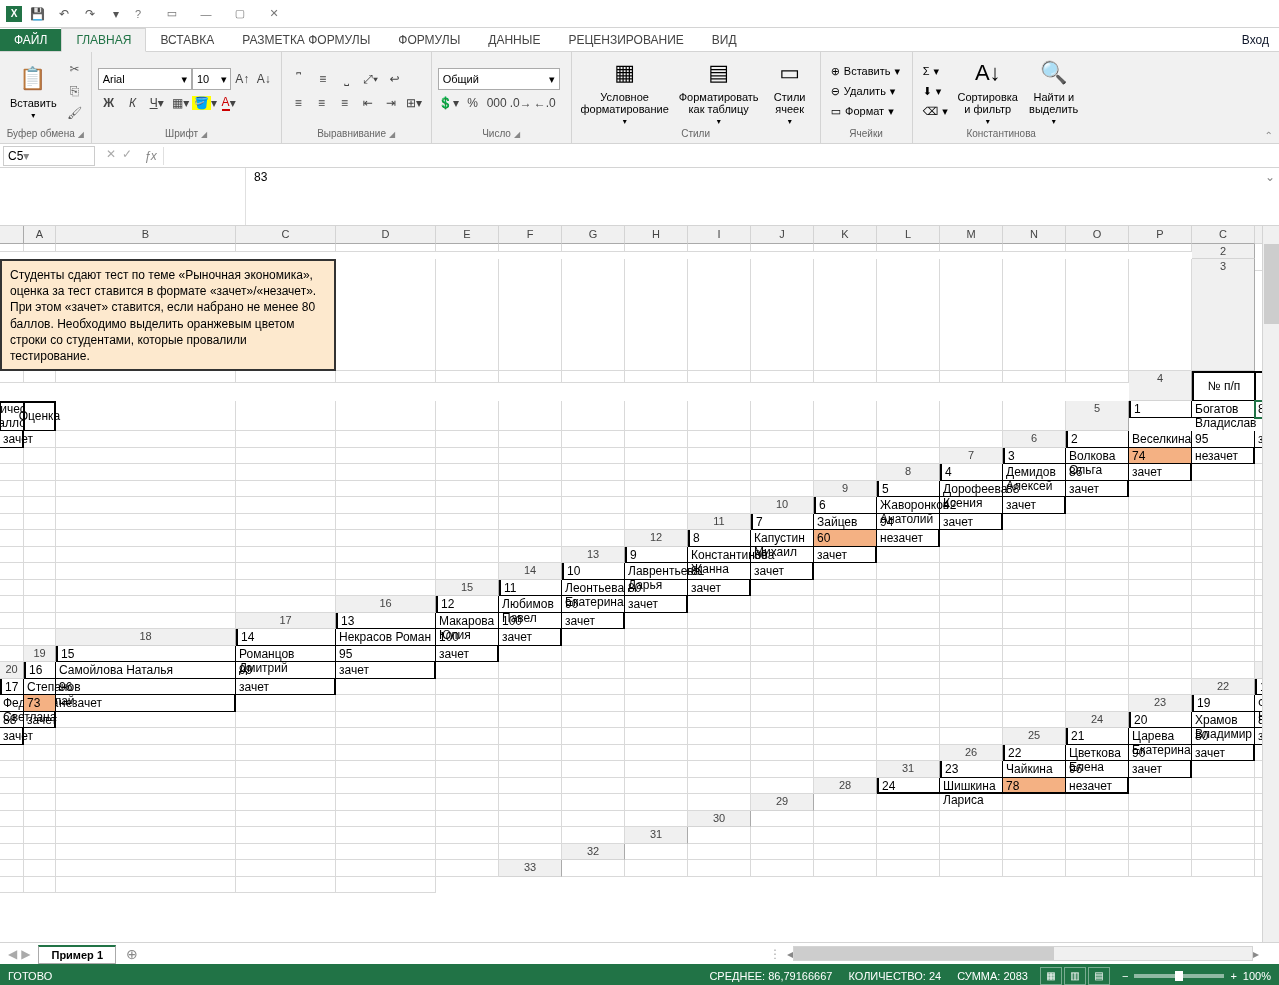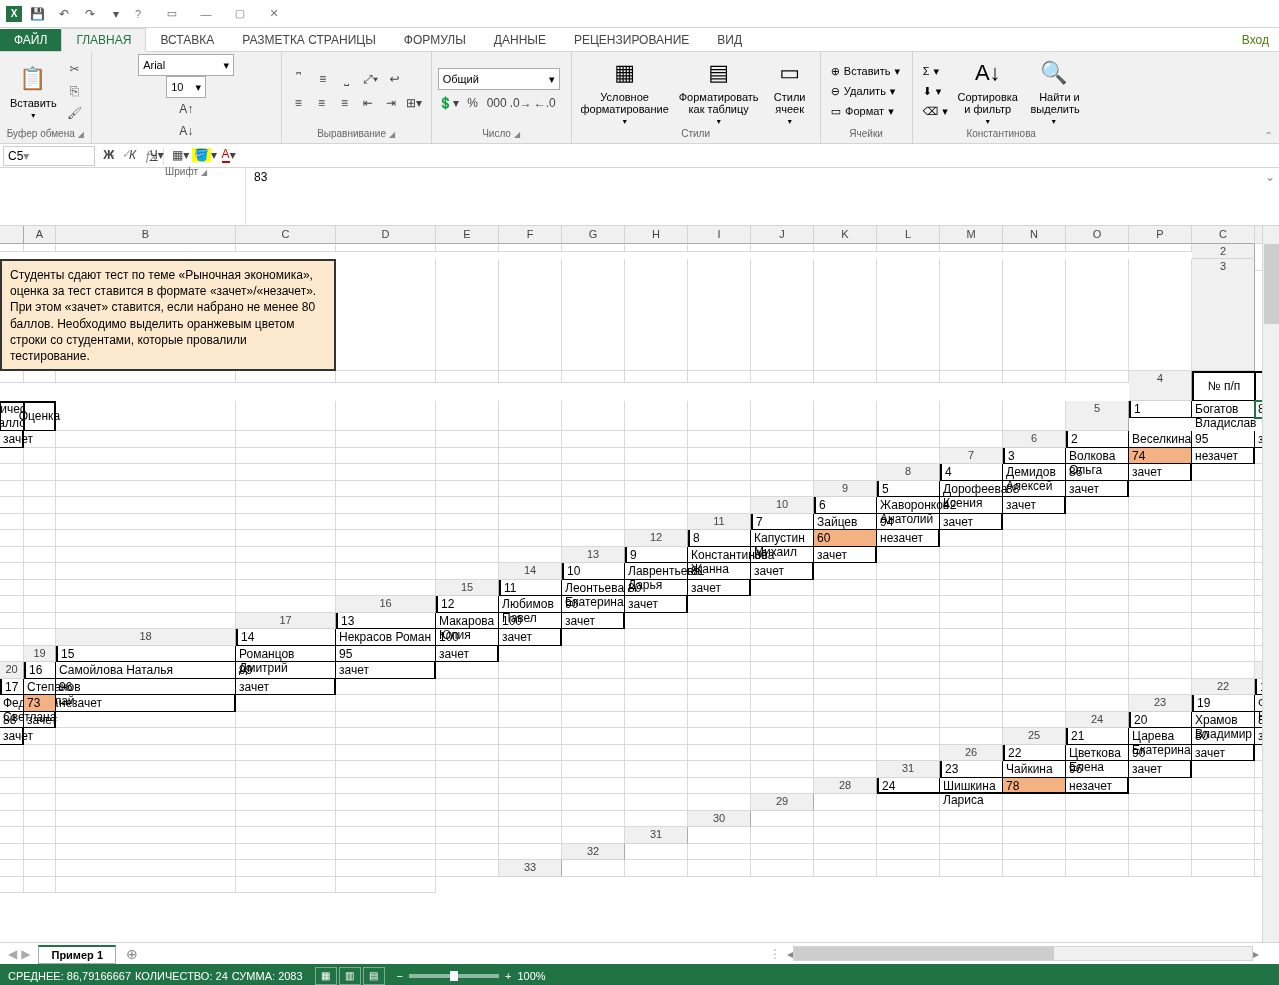--- a/index.html
+++ b/index.html
@@ -13,34 +13,34 @@
 .titlebar-center { flex: 1; text-align: center; color: #777; font-size: 12px; }
 .titlebar-right { display: flex; align-items: center; gap: 10px; padding-right: 8px; color: #777; }
 .win-btn { width: 24px; height: 18px; display: flex; align-items: center; justify-content: center; cursor: pointer; font-size: 11px; }
 
 
 .ribbon-tabs { height: 24px; background: #fff; display: flex; align-items: flex-end; border-bottom: 1px solid #d4d4d4; }
 .file-tab { background: #217346; color: #fff; padding: 4px 14px; font-size: 12px; cursor: pointer; }
 .ribbon-tab { padding: 4px 14px; font-size: 12px; color: #444; cursor: pointer; }
 .ribbon-tab.active { color: #217346; border: 1px solid #d4d4d4; border-bottom: 1px solid #f1f1f1; background: #f1f1f1; margin-bottom: -1px; }
 .ribbon-spacer { flex: 1; }
-.login-link { padding: 4px 10px; color: #4d7c0f; font-size: 12px; cursor: pointer; }
+.login-link { padding: 4px 10px; color: #0f172a; font-size: 12px; cursor: pointer; }
 
 
 .ribbon { height: 92px; background: #f1f1f1; border-bottom: 1px solid #d4d4d4; display: flex; }
 .ribbon-group { border-right: 1px solid #d4d4d4; padding: 2px 6px; display: flex; flex-direction: column; justify-content: space-between; }
 .group-body { flex: 1; display: flex; align-items: center; gap: 4px; }
 .group-label { text-align: center; font-size: 10px; color: #666; padding-bottom: 2px; }
 .group-label-row { display: flex; justify-content: center; align-items: center; gap: 3px; }
 .dlg-launcher { font-size: 8px; color: #888; cursor: pointer; }
 .big-btn { display: flex; flex-direction: column; align-items: center; gap: 2px; cursor: pointer; padding: 2px 4px; font-size: 11px; }
 .big-icon { width: 32px; height: 32px; display: flex; align-items: center; justify-content: center; font-size: 22px; }
 .small-btns { display: flex; flex-direction: column; gap: 2px; }
 .sm-btn { width: 20px; height: 20px; display: flex; align-items: center; justify-content: center; cursor: pointer; font-size: 12px; color: #555; }
-.font-row { display: flex; gap: 0; align-items: center; margin-bottom: 0; flex-direction: column; }
+.font-row { display: flex; gap: 0; align-items: center; margin-bottom: 0; }
 .btn-row { display: flex; gap: 2px; }
 .fmt-btn { width: 22px; height: 22px; display: flex; align-items: center; justify-content: center; cursor: pointer; font-size: 12px; color: #444; border: 1px solid transparent; }
 .combo { border: 1px solid #ababab; background: #fff; font-size: 11px; padding: 1px 4px; height: 22px; display: flex; align-items: center; justify-content: space-between; gap: 6px; }
 .row-btn { display: flex; align-items: center; gap: 4px; font-size: 11px; padding: 1px 4px; cursor: pointer; height: 20px; }
 .collapse-ribbon { position: absolute; right: 6px; bottom: 2px; font-size: 10px; color: #888; cursor: pointer; }
 
 
 .namebox-row { height: 24px; display: flex; align-items: center; border-bottom: 1px solid #d4d4d4; background: #fff; }
 .namebox { width: 92px; border: 1px solid #ccc; margin: 1px 3px; padding: 2px 4px; font-size: 12px; display: flex; align-items: center; background: #fff; }
 .fb-icons { display: flex; gap: 6px; padding: 0 8px; color: #aaa; }
@@ -71,21 +71,21 @@
 .sheet-nav { display: flex; gap: 4px; padding: 0 8px; color: #aaa; }
 .sheet-tab { border: 1px solid #aaa; border-top: 2px solid #217346; background: #fff; padding: 2px 12px; font-size: 11px; font-weight: bold; cursor: pointer; margin-bottom: -1px; }
 .add-sheet { padding: 0 10px; color: #888; cursor: pointer; font-size: 14px; }
 .hscroll-area { flex: 1; display: flex; align-items: center; justify-content: flex-end; padding-right: 20px; }
 .hscroll { width: 460px; height: 15px; background: #f0f0f0; border: 1px solid #d4d4d4; position: relative; }
 .hscroll-thumb { position: absolute; left: 0; top: 0; height: 13px; width: 260px; background: #cdcdcd; }
 
 
 .statusbar { height: 23px; background: #217346; color: #fff; display: flex; align-items: center; font-size: 11px; padding: 0 8px; }
 .status-left { flex: 1; }
-.status-stats { display: flex; gap: 4px; }
+.status-stats { display: flex; gap: 16px; }
 .view-btns { display: flex; gap: 2px; margin: 0 12px; }
 .view-btn { width: 22px; height: 18px; border: 1px solid rgba(255,255,255,.4); display: flex; align-items: center; justify-content: center; cursor: pointer; font-size: 10px; }
 .zoom { display: flex; align-items: center; gap: 6px; }
 .zoom-slider { width: 90px; height: 4px; background: rgba(255,255,255,.5); position: relative; }
 .zoom-thumb { position: absolute; left: 45%; top: -3px; width: 8px; height: 10px; background: #fff; }
 </style>
 </head>
 <body>
 
 <div class="titlebar">
@@ -100,21 +100,21 @@
     <div class="win-btn">?</div>
     <div class="win-btn">▭</div>
     <div class="win-btn">—</div>
     <div class="win-btn">▢</div>
     <div class="win-btn">✕</div>
   </div>
 </div>
 
 <div class="ribbon-tabs">
   <div class="file-tab">ФАЙЛ</div>
-  <div id="ribbon-tab-list" style="display: contents;"><div class="ribbon-tab active">ГЛАВНАЯ</div><div class="ribbon-tab">ВСТАВКА</div><div class="ribbon-tab">РАЗМЕТКА СТРАНИЦЫ</div><div class="ribbon-tab">ФОРМУЛЫ</div><div class="ribbon-tab">ДАННЫЕ</div><div class="ribbon-tab">РЕЦЕНЗИРОВАНИЕ</div><div class="ribbon-tab">ВИД</div></div>
+  <div id="ribbon-tab-list" style="display: contents;"><div class="ribbon-tab active">ГЛАВНАЯ</div><div class="ribbon-tab">ВСТАВКА</div><div class="ribbon-tab">РАЗМЕТКА ФОРМУЛЫ</div><div class="ribbon-tab">ФОРМУЛЫ</div><div class="ribbon-tab">ДАННЫЕ</div><div class="ribbon-tab">РЕЦЕНЗИРОВАНИЕ</div><div class="ribbon-tab">ВИД</div></div>
   <div class="ribbon-spacer"></div>
   <div class="login-link">Вход</div>
 </div>
 
 <div class="ribbon" style="position:relative;">
 
   <div class="ribbon-group">
     <div class="group-body">
       <div class="big-btn">
         <div class="big-icon">📋</div>
@@ -247,21 +247,21 @@
         <div class="row-btn"><span>⬇</span>▾</div>
         <div class="row-btn"><span>⌫</span>▾</div>
       </div>
       <div class="big-btn" style="width:64px;">
         <div class="big-icon">A↓</div>
         <span style="text-align:center;">Сортировка и фильтр</span>
           <span style="font-size:8px;">▾</span>
       </div>
       <div class="big-btn" style="width:60px;">
         <div class="big-icon">🔍</div>
-        <span style="text-align:right;">Найти и выделить</span>
+        <span style="text-align:center;">Найти и выделить</span>
           <span style="font-size:8px;">▾</span>
       </div>
     </div>
     <div class="group-label">Константинова</div>
   </div>
   <div class="collapse-ribbon">⌃</div>
 </div>
 
 <div class="namebox-row">
   <div class="namebox">
@@ -909,20 +909,21 @@
     <span style="color:#aaa;margin-right:6px;">⋮</span>
     <span style="color:#888;">◂</span>
     <div class="hscroll">
         <div class="hscroll-thumb"></div>
       </div>
     <span style="color:#888;">▸</span>
   </div>
 </div>
 
 <div class="statusbar">
+  <div class="status-left">ГОТОВО</div>
   <div class="status-stats">
     <span><span>СРЕДНЕЕ:</span> <span>86,79166667</span></span>
     <span><span>КОЛИЧЕСТВО:</span> <span>24</span></span>
     <span><span>СУММА:</span> <span>2083</span></span>
   </div>
   <div class="view-btns">
     <div class="view-btn">▦</div>
     <div class="view-btn">▥</div>
     <div class="view-btn">▤</div>
   </div>

